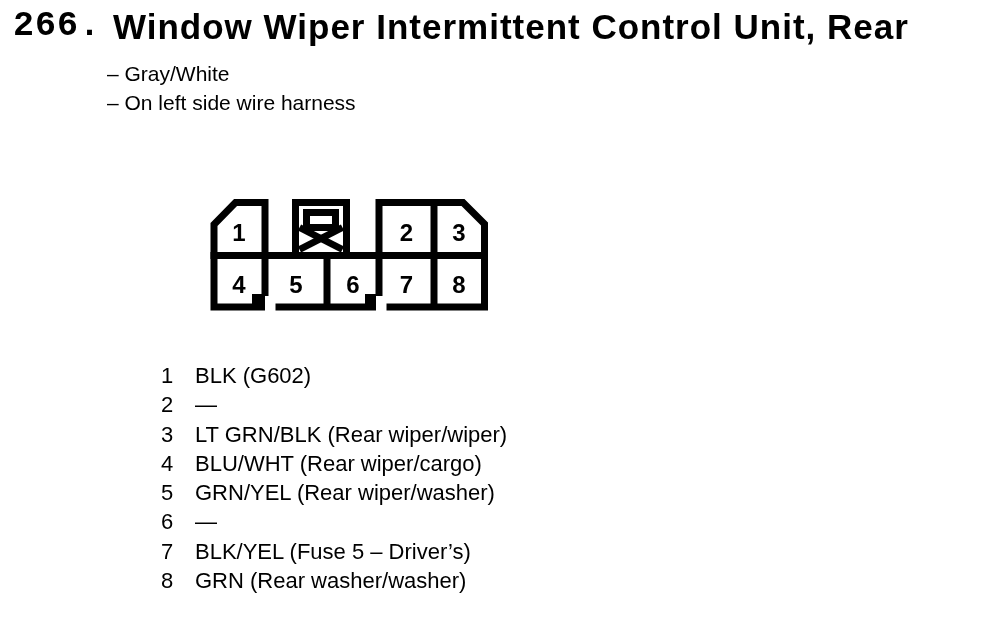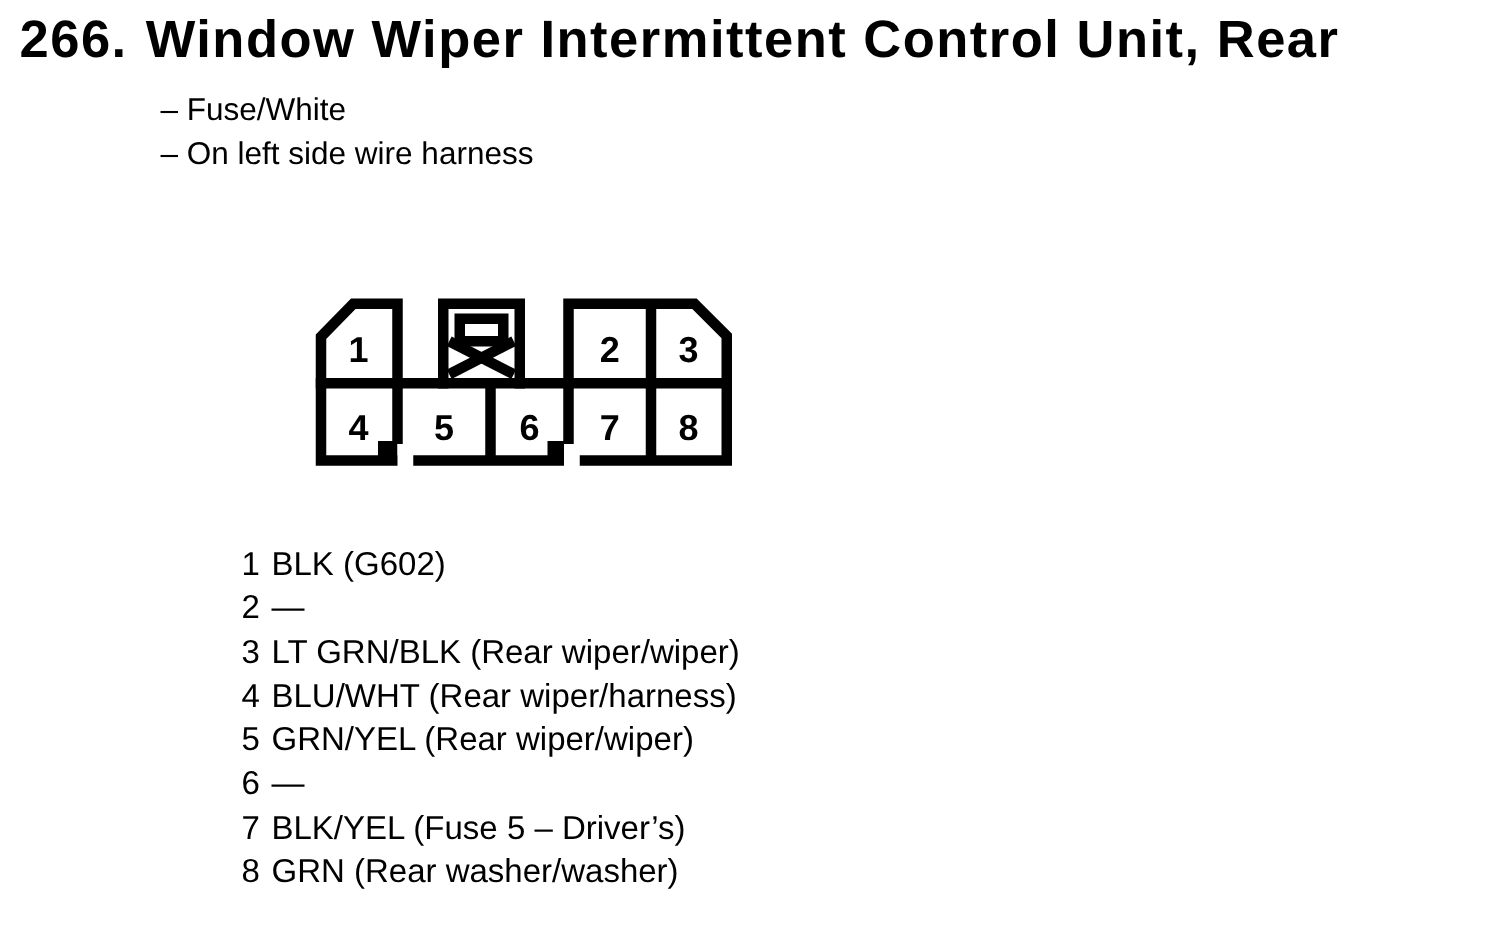--- a/index.html
+++ b/index.html
@@ -19,21 +19,21 @@
     position: absolute;
     left: 13px;
     top: 9px;
     font-weight: bold;
     font-size: 35px;
     line-height: 35px;
     letter-spacing: 1px;
     white-space: nowrap;
     display: flex;
   }
-  .header .num { display: inline-block; }
+  .header .num { display: inline-block; font-family: Liberation Mono, monospace; }
   .header .title { display: inline-block; margin-left: 12px; }
   .notes {
     position: absolute;
     left: 107px;
     top: 60px;
     font-size: 21px;
     line-height: 28.5px;
     white-space: nowrap;
   }
   .connector {
@@ -58,34 +58,34 @@
   }
   .pins {
     position: absolute;
     left: 161px;
     top: 361px;
     font-size: 22px;
     line-height: 29.3px;
   }
   .pin-row { display: flex; white-space: nowrap; }
   .pin-num { display: inline-block; width: 13px; }
-  .pin-desc { display: inline-block; margin-left: 7px; }
+  .pin-desc { display: inline-block; margin-left: 21px; }
 </style>
 </head>
 <body>
 
 <div class="page">
 
   <div class="header">
     <span class="num">266.</span>
     <span class="title">Window Wiper Intermittent Control Unit, Rear</span>
   </div>
 
   <div class="notes">
-    <div class="note">– Fuse/White</div>
+    <div class="note">– Gray/White</div>
     <div class="note">– On left side wire harness</div>
   </div>
 
   <svg class="connector" width="300" height="130" viewBox="200 190 300 130" xmlns="http://www.w3.org/2000/svg">
 
     <rect class="ln" x="214" y="255.5" width="270.5" height="51.5"></rect>
 
     <line class="ln" x1="327" y1="254" x2="327" y2="305"></line>
     <line class="ln" x1="434" y1="254" x2="434" y2="305"></line>
 
@@ -126,25 +126,25 @@
     <div class="pin-row">
       <span class="pin-num">2</span>
       <span class="pin-desc">—</span>
     </div>
     <div class="pin-row">
       <span class="pin-num">3</span>
       <span class="pin-desc">LT GRN/BLK (Rear wiper/wiper)</span>
     </div>
     <div class="pin-row">
       <span class="pin-num">4</span>
-      <span class="pin-desc">BLU/WHT (Rear wiper/harness)</span>
+      <span class="pin-desc">BLU/WHT (Rear wiper/cargo)</span>
     </div>
     <div class="pin-row">
       <span class="pin-num">5</span>
-      <span class="pin-desc">GRN/YEL (Rear wiper/wiper)</span>
+      <span class="pin-desc">GRN/YEL (Rear wiper/washer)</span>
     </div>
     <div class="pin-row">
       <span class="pin-num">6</span>
       <span class="pin-desc">—</span>
     </div>
     <div class="pin-row">
       <span class="pin-num">7</span>
       <span class="pin-desc">BLK/YEL (Fuse 5 – Driver’s)</span>
     </div>
     <div class="pin-row">

